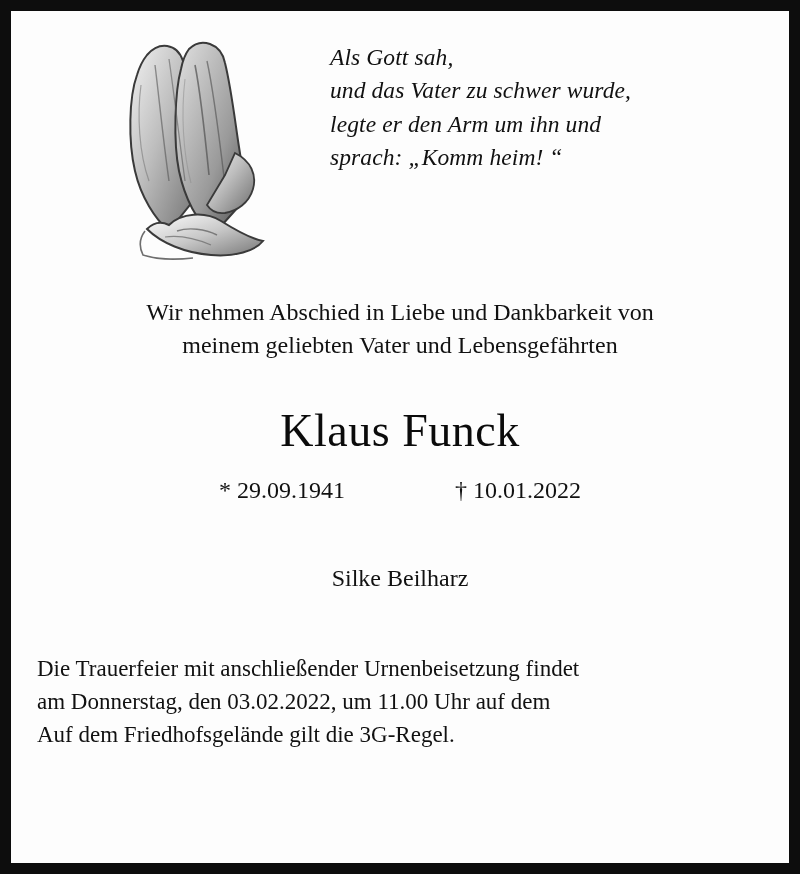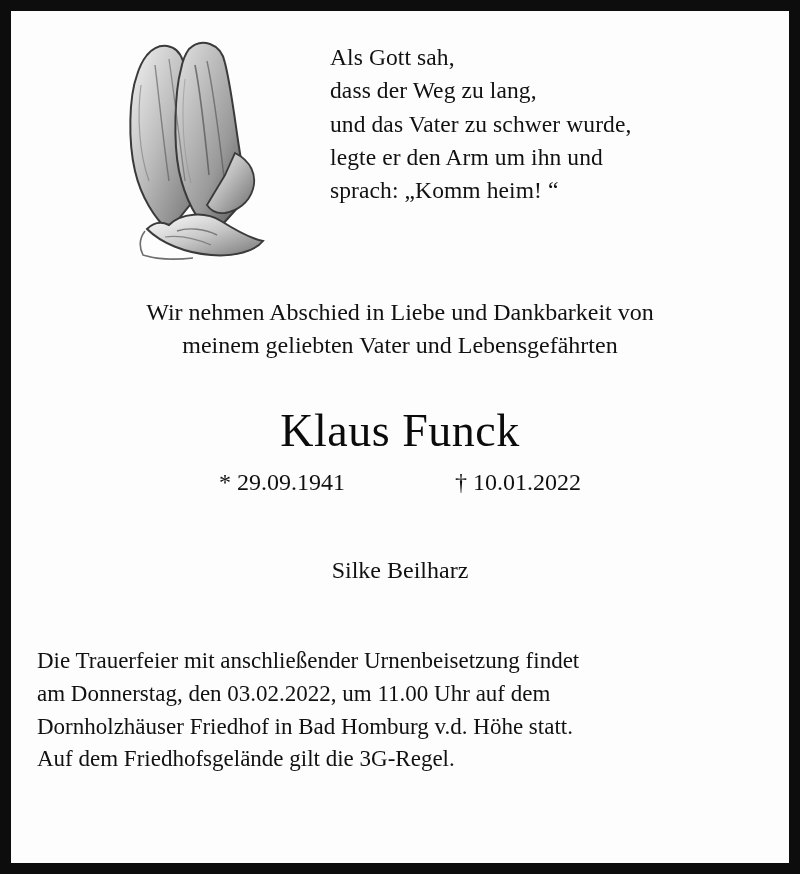--- a/index.html
+++ b/index.html
@@ -30,20 +30,21 @@
     height: 100%;
     background: #fdfdfd;
     padding: 18px 26px 20px 26px;
   }
 
   
   .top-row {
     display: flex;
     align-items: flex-start;
     justify-content: flex-start;
+    font-style: italic;
   }
   .hands {
     width: 215px;
     min-width: 215px;
     height: 225px;
     margin-left: 48px;
     margin-top: 6px;
     position: relative;
   }
   .hands svg {
@@ -79,21 +80,21 @@
     margin-top: 42px;
     color: #0b0b0b;
   }
 
   
   .dates {
     display: flex;
     justify-content: center;
     gap: 110px;
     font-size: 24px;
-    margin-top: 12px;
+    margin-top: 20px;
     color: #111;
   }
   .dates .date-item {
     white-space: nowrap;
   }
 
   
   .mourners {
     text-align: center;
     font-size: 24px;
@@ -162,21 +163,20 @@
 
           <path d="M60 196 C54 204 54 212 58 220 C70 224 90 225 108 223" fill="none" stroke="#4a4a4a" stroke-width="1.6" opacity="0.8"></path>
 
           <path d="M56 50 C52 80 54 118 64 146" fill="none" stroke="#7a7a7a" stroke-width="1.2" opacity="0.6"></path>
           <path d="M100 44 C96 78 98 118 106 148" fill="none" stroke="#8a8a8a" stroke-width="1.1" opacity="0.5"></path>
         </svg>
       </div>
 
       <div class="poem">
         <div>Als Gott sah,</div>
-        <div>dass der Weg zu lang,</div>
         <div>und das Vater zu schwer wurde,</div>
         <div>legte er den Arm um ihn und</div>
         <div>sprach: „Komm heim! “</div>
       </div>
     </div>
 
     <div class="intro">
       <div>Wir nehmen Abschied in Liebe und Dankbarkeit von</div>
       <div>meinem geliebten Vater und Lebensgefährten</div>
     </div>
@@ -188,18 +188,17 @@
       <div class="date-item">† 10.01.2022</div>
     </div>
 
     <div class="mourners">
       <div>Silke Beilharz</div>
     </div>
 
     <div class="ceremony">
       <div>Die Trauerfeier mit anschließender Urnenbeisetzung findet</div>
       <div>am Donnerstag, den 03.02.2022, um 11.00 Uhr auf dem</div>
-      <div>Dornholzhäuser Friedhof in Bad Homburg v.d. Höhe statt.</div>
       <div>Auf dem Friedhofsgelände gilt die 3G-Regel.</div>
     </div>
 
   </div>
 </div>
 
 </body></html>

